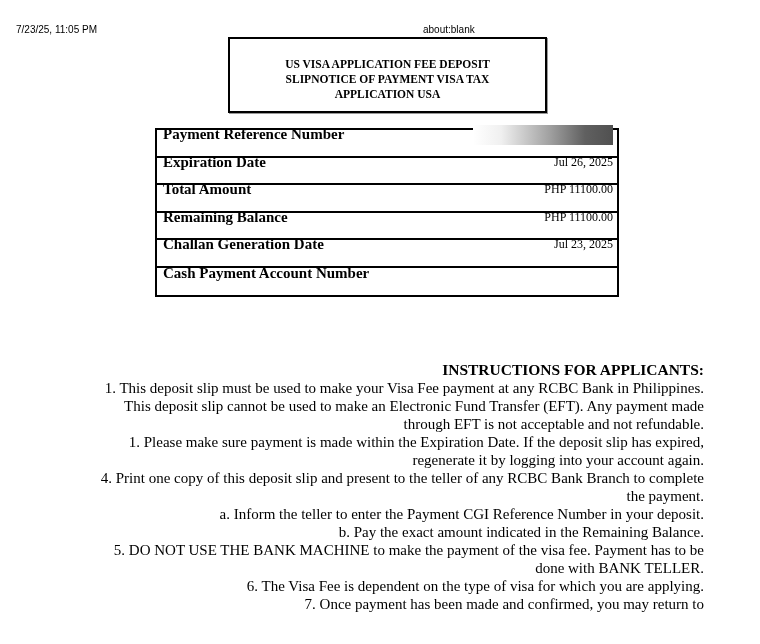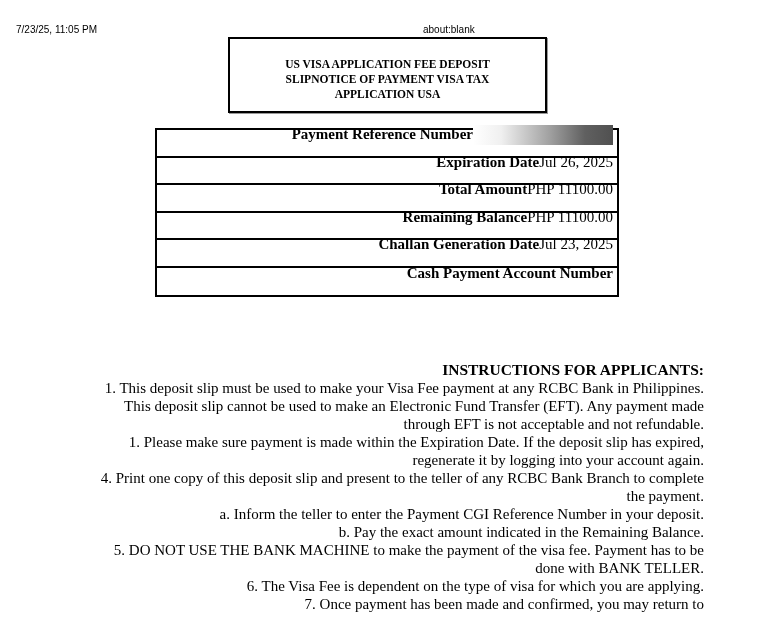--- a/index.html
+++ b/index.html
@@ -58,36 +58,36 @@
     .info-table {
       position: absolute;
       left: 155px;
       top: 128px;
       width: 460px;
       border: 2px solid #000;
       border-collapse: collapse;
     }
     .info-table .row {
       display: flex;
-      justify-content: flex-end;
+      justify-content: space-between;
       align-items: center;
       height: 27.5px;
       border-bottom: 2px solid #000;
       padding: 0 4px 16px 6px;
       box-sizing: border-box;
     }
     .info-table .row:last-child {
       border-bottom: none;
     }
     .info-table .label {
       font-weight: bold;
       font-size: 15px;
     }
     .info-table .value {
-      font-size: 15px;
+      font-size: 12px;
     }
     .redacted {
       width: 140px;
       height: 20px;
       background: linear-gradient(to right, #ffffff 0%, #f0f0f0 20%, #a0a0a0 55%, #606060 80%, #505050 100%);
     }
     .instructions {
       position: absolute;
       left: 84px;
       top: 361px;

